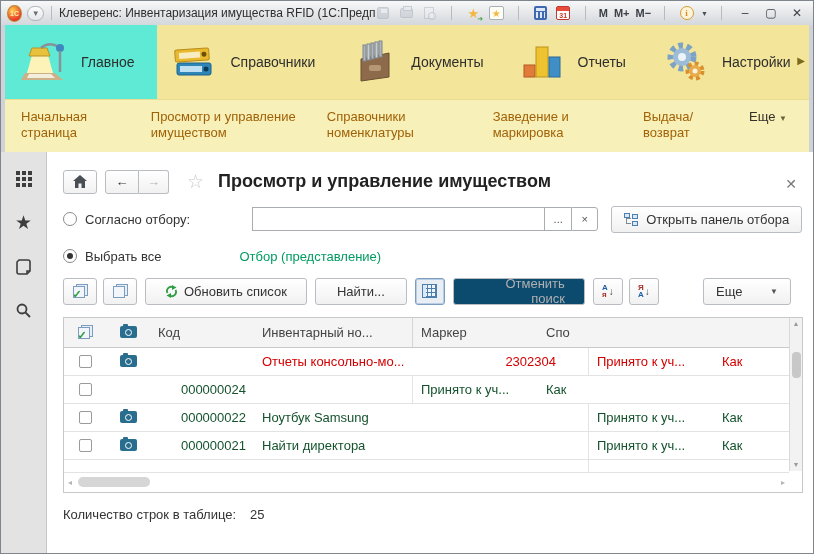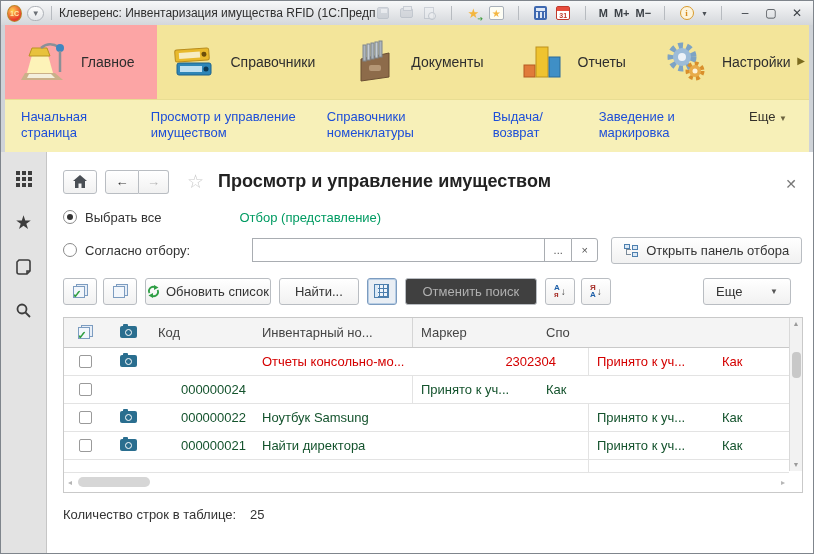--- a/index.html
+++ b/index.html
@@ -31,25 +31,25 @@
   .ico-cal::before { content:""; position:absolute; top:0; left:0; right:0; height:4px; background:#e74c3c; }
   .tb-mem { font-size:11px; font-weight:bold; color:#3c4147; letter-spacing:0; }
   .ico-info { width:14px; height:14px; border-radius:50%; border:1px solid #d99b2c; background:#fdf4dc; color:#d98b1f; font-size:9px; font-weight:bold; font-family:"Liberation Serif",serif; display:flex; align-items:center; justify-content:center; }
   .tb-caret { font-size:7px; color:#4a4f55; }
   .winbtn { width:20px; height:16px; display:flex; align-items:center; justify-content:center; font-size:12px; color:#3c4147; }
 
   
   .frame-x { padding:0 4px; background:#cfd3d8; }
   .ribbon { height:74px; background:#f3e59a; display:flex; align-items:stretch; position:relative; }
   .rtab { display:flex; align-items:center; gap:12px; padding:0 22px 0 14px; cursor:pointer; }
-  .rtab.active { background:#fca5a5; }
+  .rtab.active { background:#5eead4; }
   .rtab-label { font-size:14px; color:#2e2e2e; }
   .ribbon-arrow { position:absolute; right:4px; top:30px; color:#7a6a1e; font-size:10px; }
   .submenu { background:#f7f0b8; border-top:1px solid #e8dd92; padding:9px 0 10px 16px; display:flex; gap:26px; align-items:flex-start; }
-  .sm-item { font-size:13px; color:#1d4ed8; max-width:150px; line-height:1.25; cursor:pointer; }
+  .sm-item { font-size:13px; color:#a16207; max-width:150px; line-height:1.25; cursor:pointer; }
   .sm-more { font-size:13px; color:#33302a; margin-left:auto; margin-right:22px; white-space:nowrap; cursor:pointer; }
   .sm-more .car { font-size:8px; color:#6b6340; }
 
   
   .main { flex:1; display:flex; min-height:0; }
   .sidebar { width:46px; background:#e3e3e3; border-right:1px solid #c6c6c6; display:flex; flex-direction:column; align-items:center; padding-top:16px; gap:22px; flex:0 0 auto; }
   .sb-ico { width:22px; height:22px; display:flex; align-items:center; justify-content:center; color:#3d3d3d; cursor:pointer; }
   .grid9 { width:17px; height:17px; background:
     radial-gradient(circle 2.2px, #3d3d3d 98%, transparent) 0 0/6px 6px repeat; }
   .content { flex:1; background:#fff; padding:12px 10px 0 16px; position:relative; display:flex; flex-direction:column; min-width:0; }
@@ -79,23 +79,23 @@
   .tree-ico { width:14px; height:13px; position:relative; }
   .tree-ico i { position:absolute; width:6px; height:5px; border:1px solid #4d7fae; background:#dbe9f6; }
   .tree-ico i:nth-child(1){ left:0; top:0; }
   .tree-ico i:nth-child(2){ right:0; top:1px; }
   .tree-ico i:nth-child(3){ right:0; bottom:0; }
   .tree-ico::before { content:""; position:absolute; left:2px; top:5px; width:1px; height:6px; background:#7a8a99; }
   .tree-ico::after { content:""; position:absolute; left:2px; top:5px; width:5px; height:1px; background:#7a8a99; box-shadow:0 5px 0 #7a8a99; }
 
   
   .toolbar { display:flex; align-items:center; margin-top:14px; }
-  .tbtn { height:27px; padding:0 1px; gap:6px; }
+  .tbtn { height:27px; padding:0 19px; gap:6px; }
   .tbtn.icon-only { width:34px; padding:0; }
-  .tbtn.disabled { color:#b0b0b0; background:#404040; cursor:default; }
+  .tbtn.disabled { color:#b0b0b0; background:#0c4a6e; cursor:default;text-align:right; }
   .pages { width:15px; height:14px; position:relative; }
   .pages::before, .pages::after { content:""; position:absolute; width:10px; height:10px; background:#e7eef7; border:1px solid #7c9cc0; }
   .pages::before { right:0; top:0; }
   .pages::after { left:0; bottom:0; background:#f2f6fb; }
   .pages .chk { position:absolute; left:0; bottom:-3px; color:#2f9e3f; font-size:11px; font-weight:bold; z-index:2; }
   .grid-ico { width:15px; height:14px; border:1px solid #4d7fae; background:linear-gradient(90deg,#dbe9f6 0 3px,transparent 3px) , repeating-linear-gradient(90deg,#4d7fae 0 1px,transparent 1px 4px), repeating-linear-gradient(0deg,#4d7fae 0 1px,transparent 1px 4px); background-color:#eef4fb; }
   .tbtn.pressed { background:#e9eef4; border-color:#7c9cc0; box-shadow:inset 0 0 0 1px #b7cde4; }
   .sort-ico { display:flex; align-items:center; gap:1px; }
   .sort-ico .letters { display:flex; flex-direction:column; font-size:8px; line-height:7px; font-weight:bold; font-family:"Liberation Sans",sans-serif; }
   .sort-ico .arr { font-size:10px; color:#444; }
@@ -242,22 +242,22 @@
         </svg>
         <span class="rtab-label">Настройки</span>
       </div>
       <span class="ribbon-arrow">▶</span>
     </div>
 
     <div class="submenu">
       <span class="sm-item">Начальная страница</span>
       <span class="sm-item">Просмотр и управление имуществом</span>
       <span class="sm-item">Справочники номенклатуры</span>
+      <span class="sm-item" style="max-width:200px">Заведение и маркировка</span>
       <span class="sm-item" style="max-width:150px">Выдача/возврат</span>
-      <span class="sm-item" style="max-width:200px">Заведение и маркировка</span>
       <span class="sm-more"><span>Еще</span> <span class="car">▼</span></span>
     </div>
   </div>
 
   <div class="main">
     <div class="sidebar">
       <span class="sb-ico">
           <span class="grid9"></span>
         </span>
       <span class="sb-ico" style="font-size:19px">★</span>
@@ -285,63 +285,63 @@
             </svg>
         </span>
         <span class="nav-group">
           <span class="btn nav-back">←</span>
           <span class="btn nav-fwd">→</span>
         </span>
         <span class="phead-star">☆</span>
         <span class="ptitle">Просмотр и управление имуществом</span>
       </div>
 
-      <div class="frow">
-        <span class="radio sel"></span>
-        <span class="rlabel">Выбрать все</span>
-        <span class="green-label">Отбор (представление)</span>
-      </div>
-
       <div class="frow" style="margin-top:12px">
         <span class="radio"></span>
         <span class="rlabel">Согласно отбору:</span>
         <span class="inp-group">
           <input class="inp" value="" style="">
           <span class="inp-btn">...</span>
           <span class="inp-btn">×</span>
         </span>
         <span class="btn open-panel">
           <span class="tree-ico">
               <i></i>
               <i></i>
               <i></i>
             </span>
           <span>Открыть панель отбора</span>
         </span>
+      </div>
+
+      <div class="frow">
+        <span class="radio sel"></span>
+        <span class="rlabel">Выбрать все</span>
+        <span class="green-label">Отбор (представление)</span>
       </div>
 
       <div class="toolbar">
         <span class="btn tbtn icon-only">
             <span class="pages">
               <span class="chk">✓</span>
             </span>
           </span>
         <span class="btn tbtn icon-only" style="margin-left:6px">
             <span class="pages"></span>
           </span>
         <span class="btn tbtn" style="margin-left:8px">
           <svg width="13" height="13" viewBox="0 0 13 13">
               <path d="M2.5 8 A4.2 4.2 0 0 1 8 2.2" fill="none" stroke="#2e9e44" stroke-width="1.8"></path>
               <polygon points="7,0 11.5,2.5 7,5" fill="#2e9e44"></polygon>
               <path d="M10.5 5 A4.2 4.2 0 0 1 5 10.8" fill="none" stroke="#2e9e44" stroke-width="1.8"></path>
               <polygon points="6,8 1.5,10.5 6,13" fill="#2e9e44"></polygon>
             </svg>
           <span>Обновить список</span>
         </span>
-        <span class="btn tbtn" style="margin-left:8px; width:80px; justify-content:center">
+        <span class="btn tbtn" style="margin-left:8px; width:92px; justify-content:center">
             <span>Найти...</span>
           </span>
         <span class="btn tbtn icon-only pressed" style="margin-left:8px; width:30px">
             <span class="grid-ico"></span>
           </span>
         <span class="btn tbtn disabled" style="margin-left:8px; width:132px; justify-content:center">
             <span>Отменить поиск</span>
           </span>
         <span class="btn tbtn icon-only" style="margin-left:8px; width:30px">
           <span class="sort-ico">

